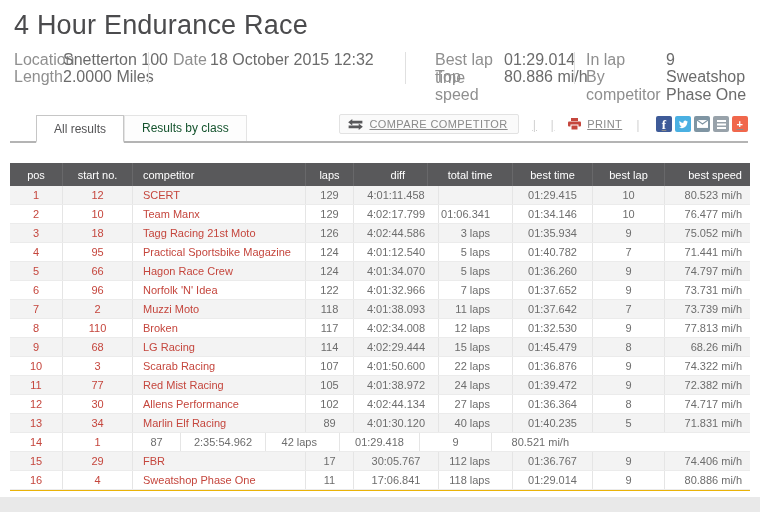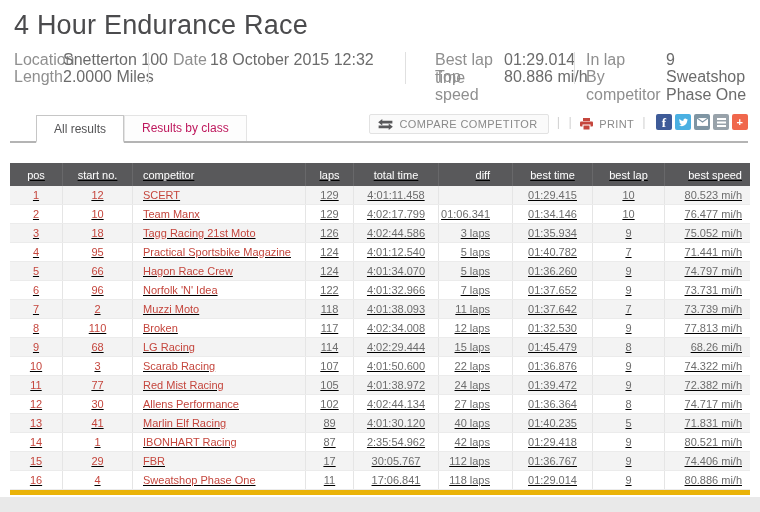--- a/index.html
+++ b/index.html
@@ -16,32 +16,32 @@
   .ig2 { left:173px; grid-template-columns:37px auto; }
   .ig3 { left:428px; grid-template-columns:69px auto;margin-left:7px; }
   .ig4 { left:586px; grid-template-columns:80px auto; }
   .vdiv { position:absolute; top:52px; height:32px; width:0; border-left:1px solid #e0e0e0; }
   .vd1 { left:148px; } .vd2 { left:405px; } .vd3 { left:574px; }
 
   
   .tabbar { position:absolute; left:10px; right:12px; top:113px; height:30px; display:flex; align-items:flex-end; border-bottom:2px solid #b4b4b4; }
   .tab { font-size:12px; padding:0 17px; height:28px; line-height:27px; margin-bottom:-2px; cursor:pointer; }
   .tab.active { background:#fff; border:1px solid #c6c6c6; border-bottom:2px solid #fff; color:#545456; margin-left:26px; }
-  .tab.inactive { background:#fdfdfd; border:1px solid #e4e4e4; border-bottom:none; color:#be185d; height:26px; line-height:25px; margin-bottom:0; }
-  .toolbar { margin-left:auto; display:flex; gap:8px; padding-bottom:7px; font-size:11px; color:#8a8a8a; letter-spacing:.4px; white-space:nowrap; }
+  .tab.inactive { background:#fdfdfd; border:1px solid #e4e4e4; border-bottom:none; color:#14532d; height:26px; line-height:25px; margin-bottom:0; }
+  .toolbar { margin-left:auto; display:flex; align-items:center; gap:14px; padding-bottom:7px; font-size:11px; color:#8a8a8a; letter-spacing:.4px; white-space:nowrap;text-decoration:underline; }
   .tool-btn { display:flex; align-items:center; gap:6px; cursor:pointer; }
   .compare-box { border:1px solid #e2e2e2; background:#fafafa; border-radius:2px; padding:3px 10px 3px 8px; }
   .tb-sep { color:#d4d4d4; font-size:13px; }
   .chev { color:#c5463d; font-weight:bold; font-size:11px; }
   .social { display:flex; gap:3px; margin-left:2px; }
   .sbtn { width:16px; height:16px; border-radius:2px; display:flex; align-items:center; justify-content:center; cursor:pointer; color:#fff; font-size:11px; font-weight:bold; }
   .sbtn .f { font-family:"Liberation Serif", serif; font-size:13px; line-height:1; }
 
   
-  .table { position:absolute; left:10px; top:163px; width:740px; border-bottom:5px solid #eab308;text-decoration:underline; }
+  .table { position:absolute; left:10px; top:163px; width:740px; border-bottom:1px solid #eab308; }
   .thead { display:flex; height:23px; background:#59595b; color:#fff; font-size:11px; align-items:center; }
   .tr { display:flex; height:19px; align-items:center; font-size:11px; color:#6d6d6d; border-bottom:1px solid #ebebeb; background:#fff; }
   .tr:nth-child(odd) { background:#f3f3f3; }
   .cell { height:100%; display:flex; align-items:center; justify-content:center; overflow:hidden; }
   .th { border-right:1px solid #68686a; }
   .td { border-right:1px solid #e5e5e5; }
   .th:last-child,.td:last-child { border-right:none; }
   .c0 { width:53px; } .c1 { width:70px; }
   .c2 { width:173px; justify-content:flex-start; padding-left:10px; }
   .c3 { width:48px; } .c4 { width:85px; }
@@ -139,22 +139,22 @@
       </div>
     </div>
   </div>
 
   <div class="table">
     <div class="thead">
         <div class="cell th c0">pos</div>
         <div class="cell th c1">start no.</div>
         <div class="cell th c2">competitor</div>
         <div class="cell th c3">laps</div>
+        <div class="cell th c5">diff</div>
         <div class="cell th c4">total time</div>
-        <div class="cell th c5">diff</div>
         <div class="cell th c6">best time</div>
         <div class="cell th c7">best lap</div>
         <div class="cell th c8">best speed</div>
       </div>
     <div>
         <div class="tr">
           <div class="cell td c0">1</div>
           <div class="cell td c1">12</div>
           <div class="cell td c2">SCERT</div>
           <div class="cell td c3">129</div>
@@ -280,33 +280,32 @@
           <div class="cell td c2">Allens Performance</div>
           <div class="cell td c3">102</div>
           <div class="cell td c4">4:02:44.134</div>
           <div class="cell td c5">27 laps</div>
           <div class="cell td c6">01:36.364</div>
           <div class="cell td c7">8</div>
           <div class="cell td c8">74.717 mi/h</div>
         </div>
         <div class="tr">
           <div class="cell td c0">13</div>
-          <div class="cell td c1">41</div>
+          <div class="cell td c1">34</div>
           <div class="cell td c2">Marlin Elf Racing</div>
           <div class="cell td c3">89</div>
           <div class="cell td c4">4:01:30.120</div>
           <div class="cell td c5">40 laps</div>
           <div class="cell td c6">01:40.235</div>
           <div class="cell td c7">5</div>
           <div class="cell td c8">71.831 mi/h</div>
         </div>
         <div class="tr">
           <div class="cell td c0">14</div>
           <div class="cell td c1">1</div>
-          <div class="cell td c2">IBONHART Racing</div>
           <div class="cell td c3">87</div>
           <div class="cell td c4">2:35:54.962</div>
           <div class="cell td c5">42 laps</div>
           <div class="cell td c6">01:29.418</div>
           <div class="cell td c7">9</div>
           <div class="cell td c8">80.521 mi/h</div>
         </div>
         <div class="tr">
           <div class="cell td c0">15</div>
           <div class="cell td c1">29</div>

